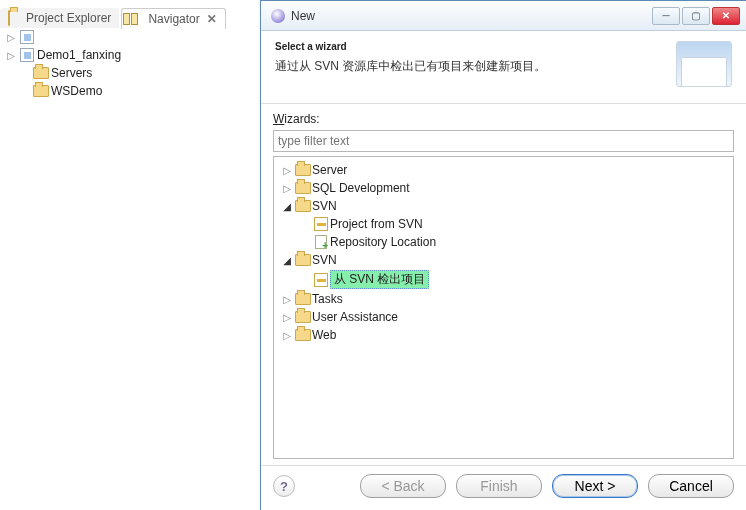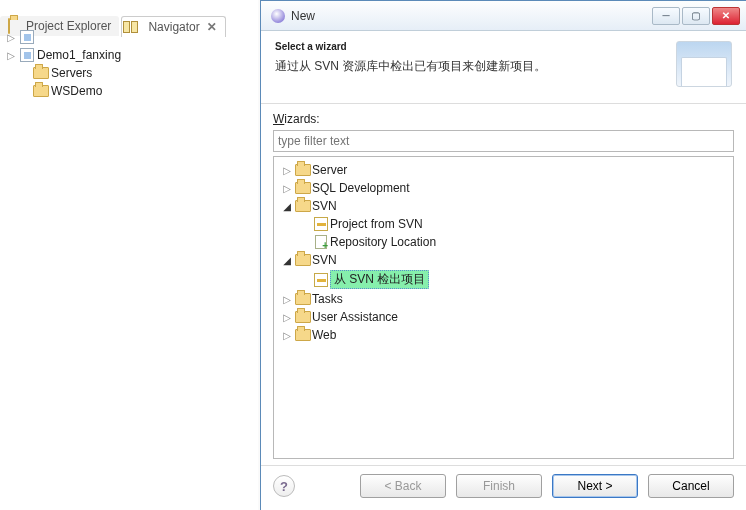--- a/index.html
+++ b/index.html
@@ -1,19 +1,19 @@
 <!DOCTYPE html>
 <html><head>
 <meta charset="utf-8">
 <style>
 * { box-sizing: border-box; font-family: "Segoe UI", Tahoma, sans-serif; }
 body { margin: 0; width: 746px; height: 510px; background: #fff; overflow: hidden; position: relative; font-size: 12px; color: #222; }
 
 
-.left-tabs { position: absolute; left: 0; top: 12px; display: flex; align-items: center; height: 28px; justify-content: flex-end; }
+.left-tabs { position: absolute; left: 0; top: 4px; display: flex; align-items: center; height: 28px; justify-content: flex-end; }
 .tab { display: flex; align-items: center; gap: 4px; padding: 3px 8px; border: 1px solid #ccc; border-bottom: none; background: #fff; border-radius: 3px 3px 0 0; margin-right: 2px; color: #555; cursor: pointer; }
 .tab.inactive { background: #f3f3f3; border: none; }
 .tab .close { font-weight: bold; color: #777; margin-left: 3px; cursor: pointer; }
 .tab-icon { width: 14px; height: 14px; display: inline-block; }
 
 
 .left-tree { position: absolute; left: 5px; top: 28px; width: 250px; }
 .tree-row { display: flex; align-items: center; gap: 2px; padding: 1px 0; white-space: nowrap; }
 .tree-arrow { width: 12px; text-align: center; color: #888; cursor: pointer; font-size: 10px; }
 .tree-icon { width: 16px; height: 16px; display: inline-flex; align-items: center; justify-content: center; }
@@ -42,21 +42,21 @@
 .wiz-row { display: flex; align-items: center; gap: 1px; padding: 1px 2px; white-space: nowrap; cursor: pointer; }
 .wiz-arrow { width: 14px; text-align: center; color: #888; font-size: 10px; }
 .wiz-arrow.open { color: #333; }
 .wi1 { padding-left: 4px; }
 .wi2 { padding-left: 22px; }
 .selected { background: #86efac; border: 1px dotted #5a8bd0; padding: 0 3px; border-radius: 1px; }
 
 .btn-row { display: flex; align-items: center; gap: 10px; padding: 8px 12px 12px 12px; border-top: 1px solid #ddd; }
 .btn-row .spacer { flex: 1; }
 .help { width: 22px; height: 22px; border-radius: 50%; border: 1px solid #bbb; display: flex; align-items: center; justify-content: center; color: #7a6a8f; font-weight: bold; font-size: 13px; cursor: pointer; background: linear-gradient(to bottom,#fff,#eee);}
-.btn { width: 86px; height: 24px; border: 1px solid #a0a0a0; background: linear-gradient(to bottom,#fefefe,#e8e8e8); border-radius: 3px; font-size: 12px; cursor: pointer; }
+.btn { width: 86px; height: 24px; border: 1px solid #a0a0a0; background: linear-gradient(to bottom,#fefefe,#e8e8e8); border-radius: 11px; font-size: 14px; cursor: pointer; }
 .btn[disabled] { color: #999; }
 .btn.primary { border-color: #3b78c5; box-shadow: 0 0 0 1px #a6c6ec inset; }
 
 
 .folder-icon { width: 16px; height: 12px; background: #f6d88a; border: 1px solid #cda748; border-radius: 1px; position: relative; }
 .folder-icon::before { content:""; position:absolute; top:-4px; left:1px; width:6px; height:4px; background:#f6d88a; border:1px solid #cda748; border-bottom:none; border-radius:1px 1px 0 0; }
 .proj-icon { width:14px;height:14px; background:#fff; border:1px solid #9ab; position:relative; }
 .proj-icon::after{content:"";position:absolute;left:3px;top:3px;width:7px;height:7px;background:#a2c4ea;}
 .svn-icon { width:14px;height:14px;background:#fff;border:1px solid #c7a948;position:relative;}
 .svn-icon::after{content:"";position:absolute;left:2px;top:5px;width:9px;height:3px;background:#e2b33c;}

